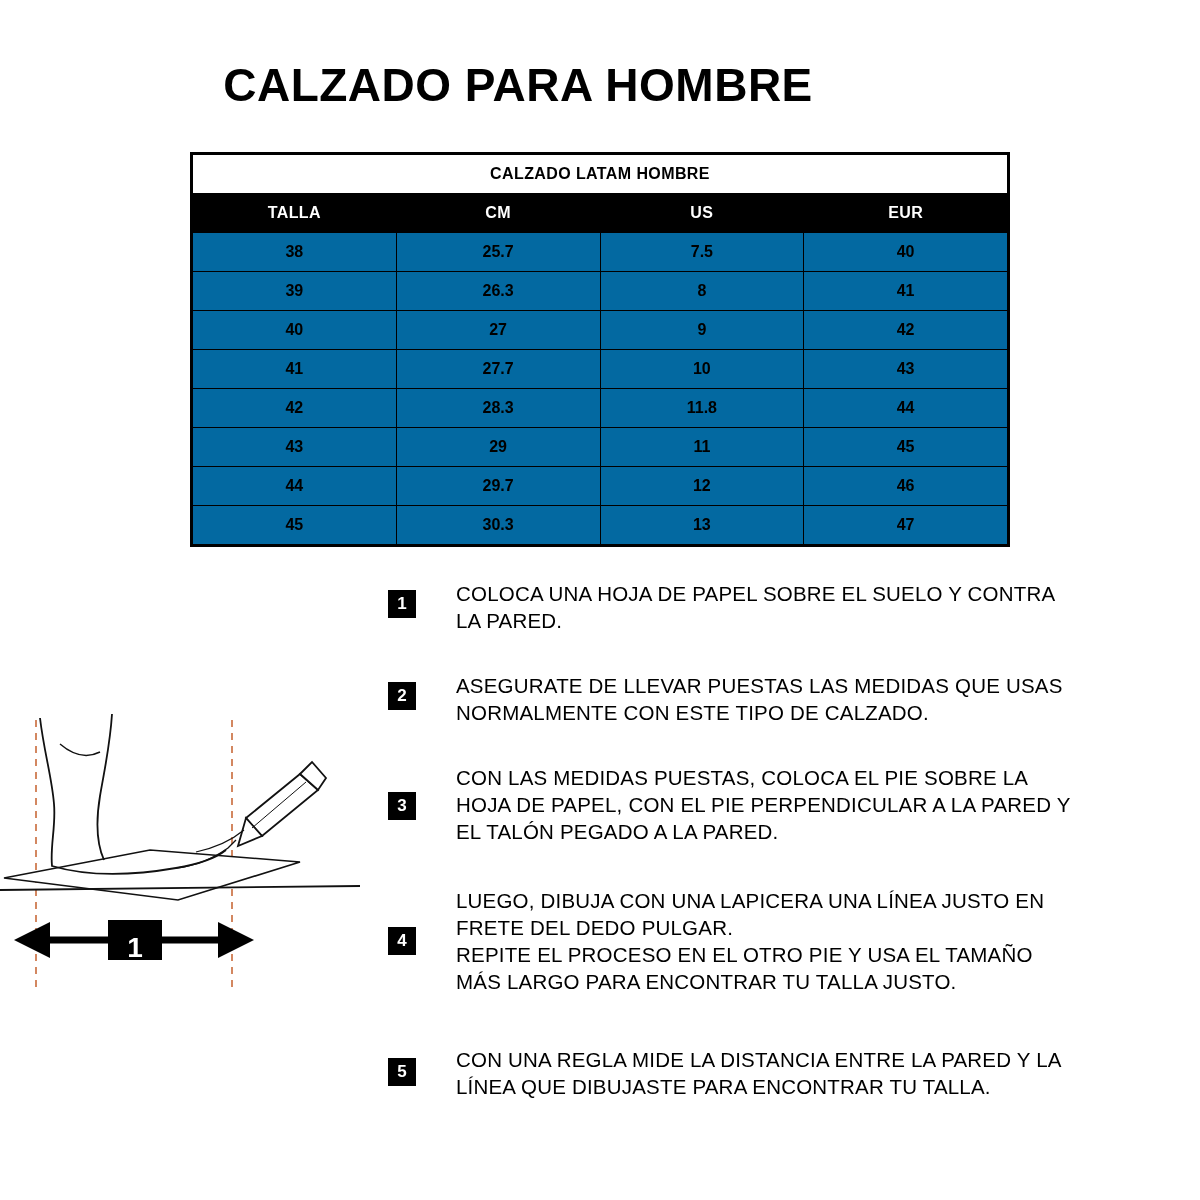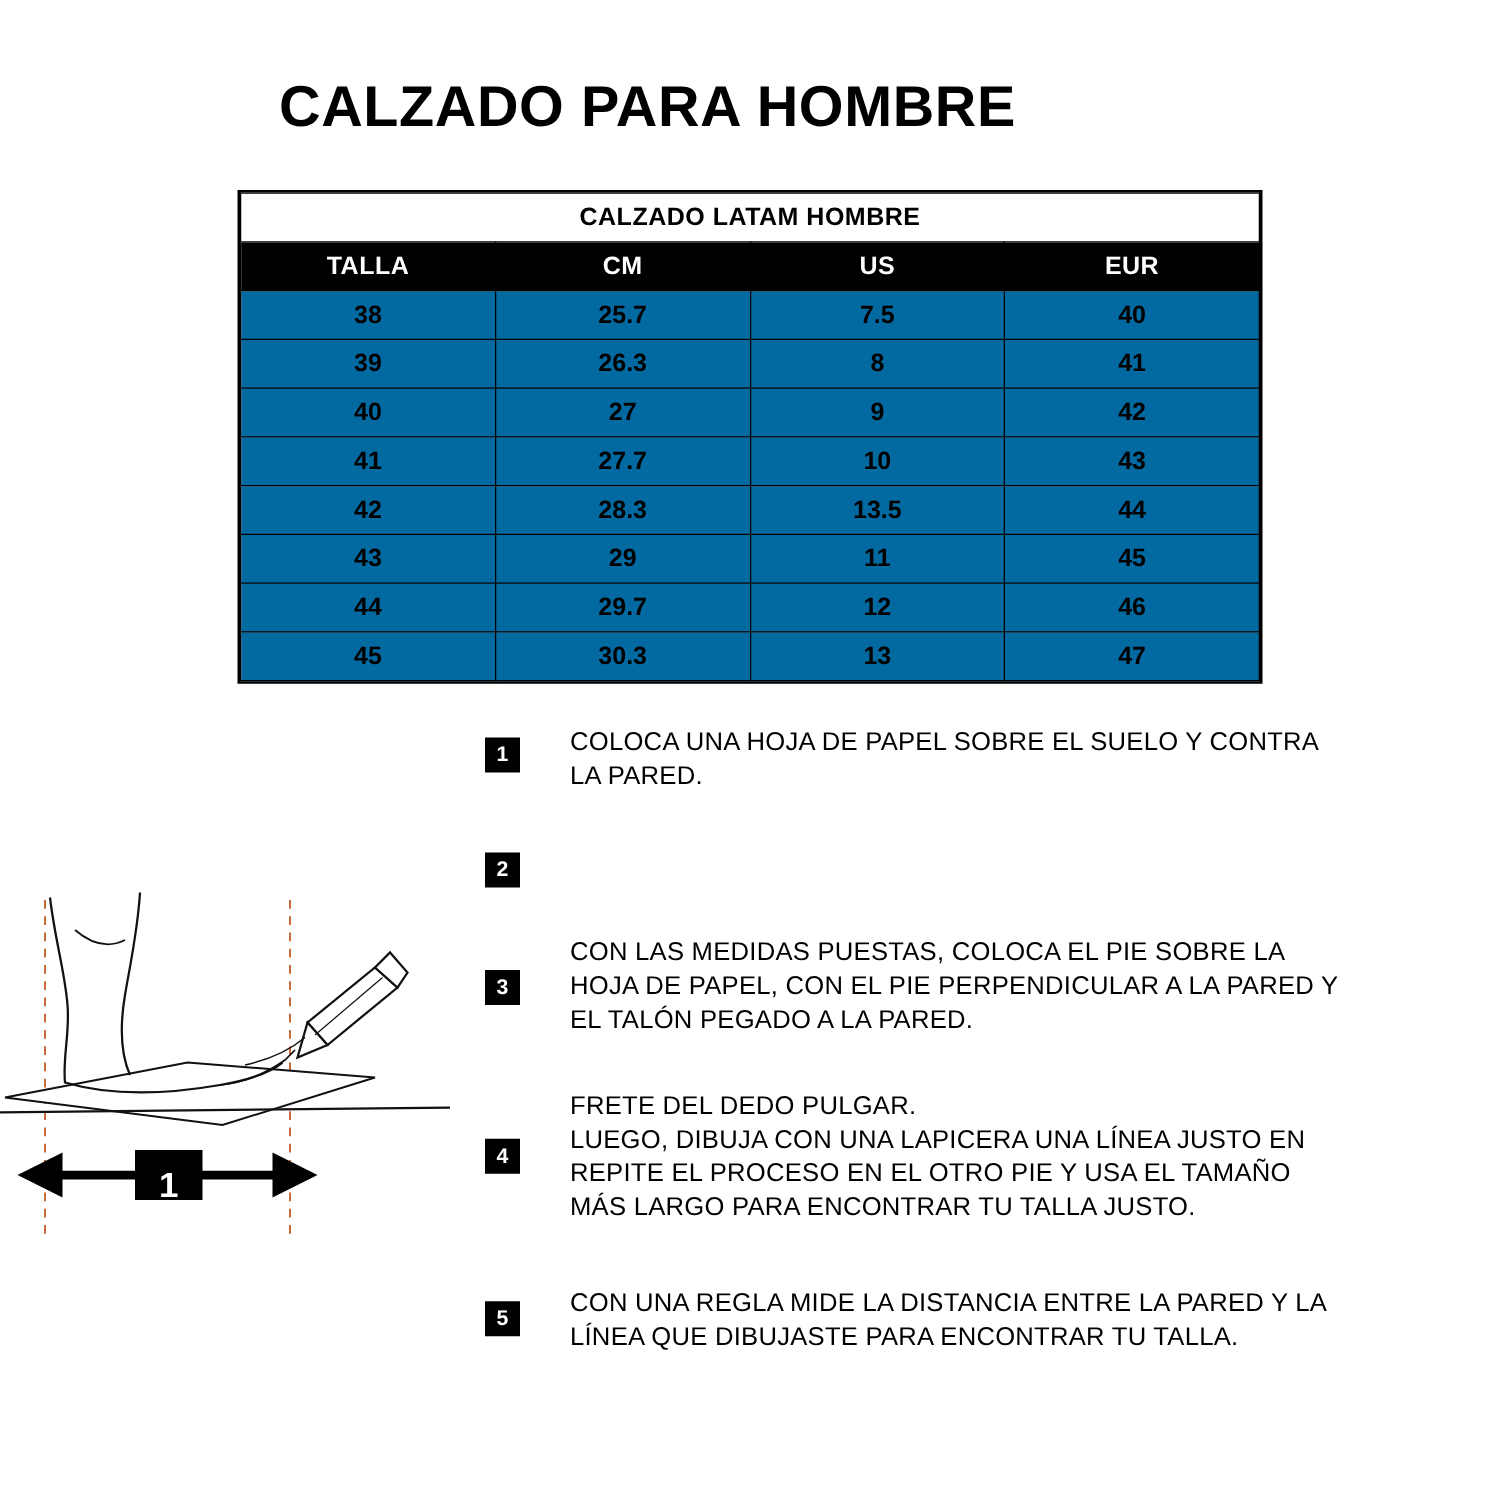--- a/index.html
+++ b/index.html
@@ -38,21 +38,21 @@
     box-sizing: border-box;
   }
   table.size-table {
     border-collapse: collapse;
     width: 100%;
     table-layout: fixed;
   }
   table.size-table td, table.size-table th {
     border: 1px solid #000;
     text-align: center;
-    font-size: 20px;
+    font-size: 16px;
     font-weight: bold;
     height: 38px;
     padding: 0;
   }
   .caption-row td {
     background: #ffffff;
     font-size: 21px;
     letter-spacing: 0.4px;
     height: 40px;
     border-bottom: 1px solid #000;
@@ -165,21 +165,21 @@
       </tr>
       <tr>
         <td>41</td>
         <td>27.7</td>
         <td>10</td>
         <td>43</td>
       </tr>
       <tr>
         <td>42</td>
         <td>28.3</td>
-        <td>13.5</td>
+        <td>11.8</td>
         <td>44</td>
       </tr>
       <tr>
         <td>43</td>
         <td>29</td>
         <td>11</td>
         <td>45</td>
       </tr>
       <tr>
         <td>44</td>
@@ -202,36 +202,40 @@
   <div class="step step-1">
     <div class="step-num">1</div>
     <div class="step-text">
       <span class="line">COLOCA UNA HOJA DE PAPEL SOBRE EL SUELO Y CONTRA</span>
       <span class="line">LA PARED.</span>
     </div>
   </div>
 
   <div class="step step-2">
     <div class="step-num">2</div>
+    <div class="step-text">
+      <span class="line">ASEGURATE DE LLEVAR PUESTAS LAS MEDIDAS QUE USAS</span>
+      <span class="line">NORMALMENTE CON ESTE TIPO DE CALZADO.</span>
+    </div>
   </div>
 
   <div class="step step-3">
     <div class="step-num">3</div>
     <div class="step-text">
       <span class="line">CON LAS MEDIDAS PUESTAS, COLOCA EL PIE SOBRE LA</span>
       <span class="line">HOJA DE PAPEL, CON EL PIE PERPENDICULAR A LA PARED Y</span>
       <span class="line">EL TALÓN PEGADO A LA PARED.</span>
     </div>
   </div>
 
   <div class="step step-4">
     <div class="step-num">4</div>
     <div class="step-text">
+      <span class="line">LUEGO, DIBUJA CON UNA LAPICERA UNA LÍNEA JUSTO EN</span>
       <span class="line">FRETE DEL DEDO PULGAR.</span>
-      <span class="line">LUEGO, DIBUJA CON UNA LAPICERA UNA LÍNEA JUSTO EN</span>
       <span class="line">REPITE EL PROCESO EN EL OTRO PIE Y USA EL TAMAÑO</span>
       <span class="line">MÁS LARGO PARA ENCONTRAR TU TALLA JUSTO.</span>
     </div>
   </div>
 
   <div class="step step-5">
     <div class="step-num">5</div>
     <div class="step-text">
       <span class="line">CON UNA REGLA MIDE LA DISTANCIA ENTRE LA PARED Y LA</span>
       <span class="line">LÍNEA QUE DIBUJASTE PARA ENCONTRAR TU TALLA.</span>

